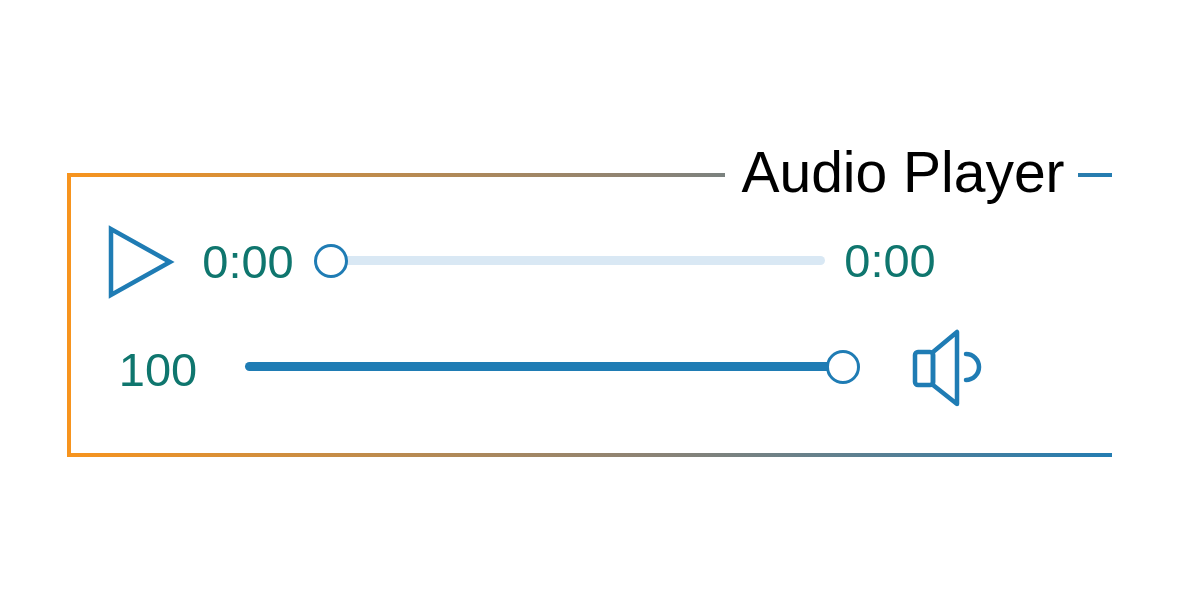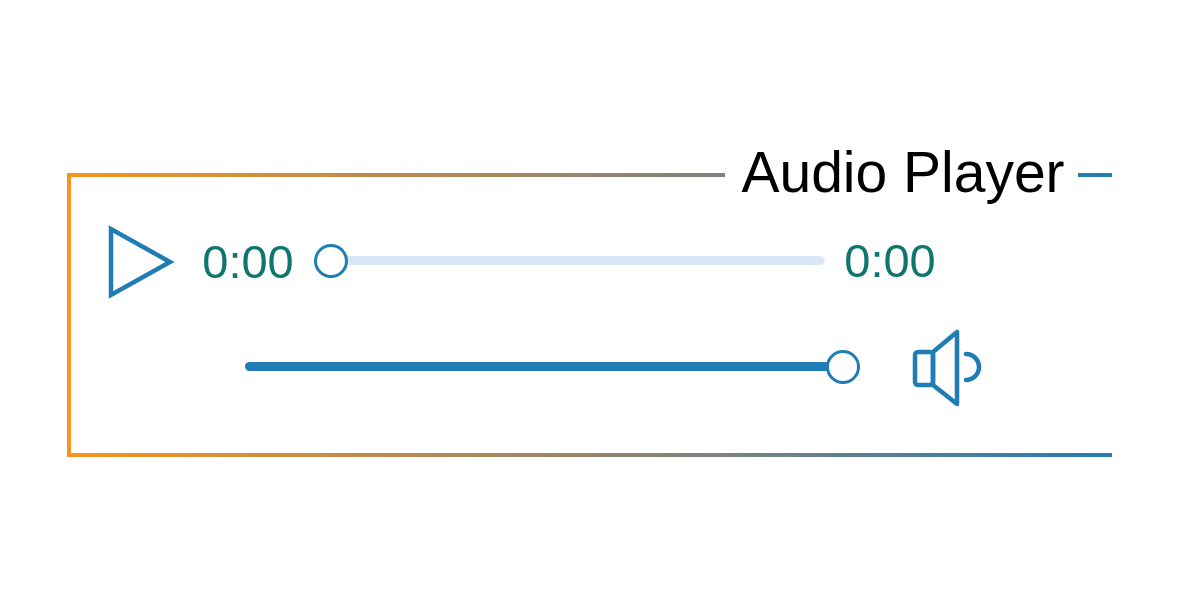--- a/index.html
+++ b/index.html
@@ -54,20 +54,21 @@
     <svg width="70" height="76" viewBox="0 0 70 76">
       <path d="M 5 5 L 5 71 L 64 38 Z" fill="none" stroke="#1f7cb4" stroke-width="4.5" stroke-linejoin="miter"></path>
     </svg>
   </div>
 
   <div class="label t-current">0:00</div>
   <div class="track seek-track"></div>
   <div class="thumb seek-thumb"></div>
   <div class="label t-total">0:00</div>
 
+  <div class="label vol-label">100</div>
   <div class="track vol-track"></div>
   <div class="thumb vol-thumb"></div>
 
   <div class="mute-btn">
     <svg width="84" height="88" viewBox="0 0 84 88">
       <g fill="none" stroke="#1f7cb4" stroke-width="4.5" stroke-linejoin="round" stroke-linecap="round">
         <rect x="9" y="28" width="18" height="33" rx="3"></rect>
         <path d="M 27 28 L 51 8 L 51 80 L 27 61 Z"></path>
         <path d="M 60 30 A 13 13 0 0 1 60 56"></path>
       </g>

